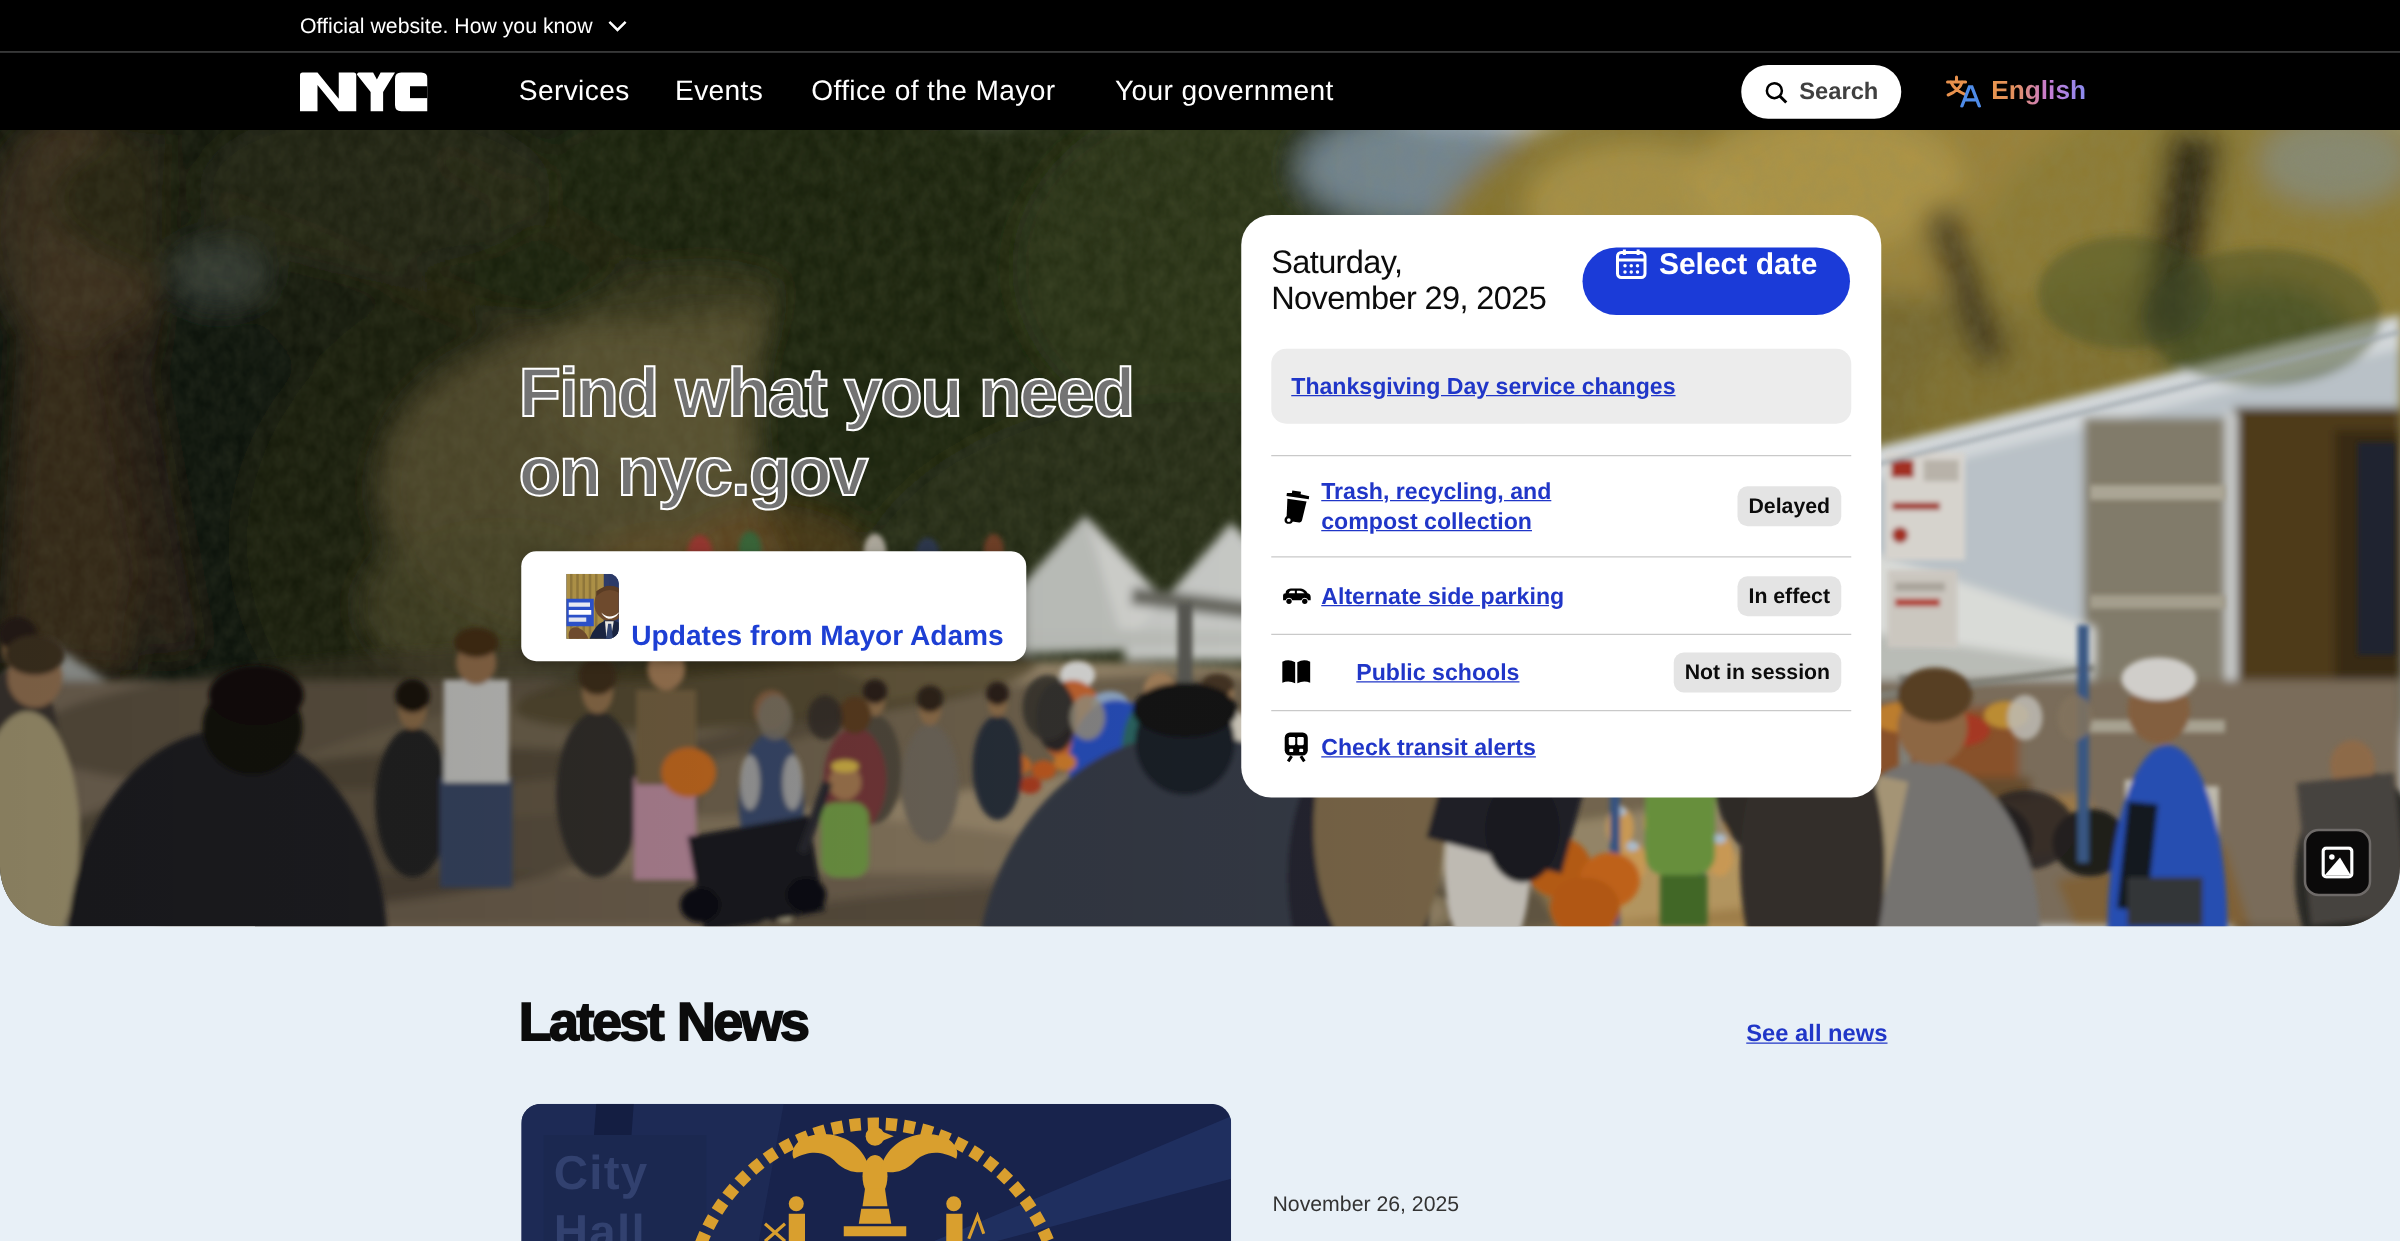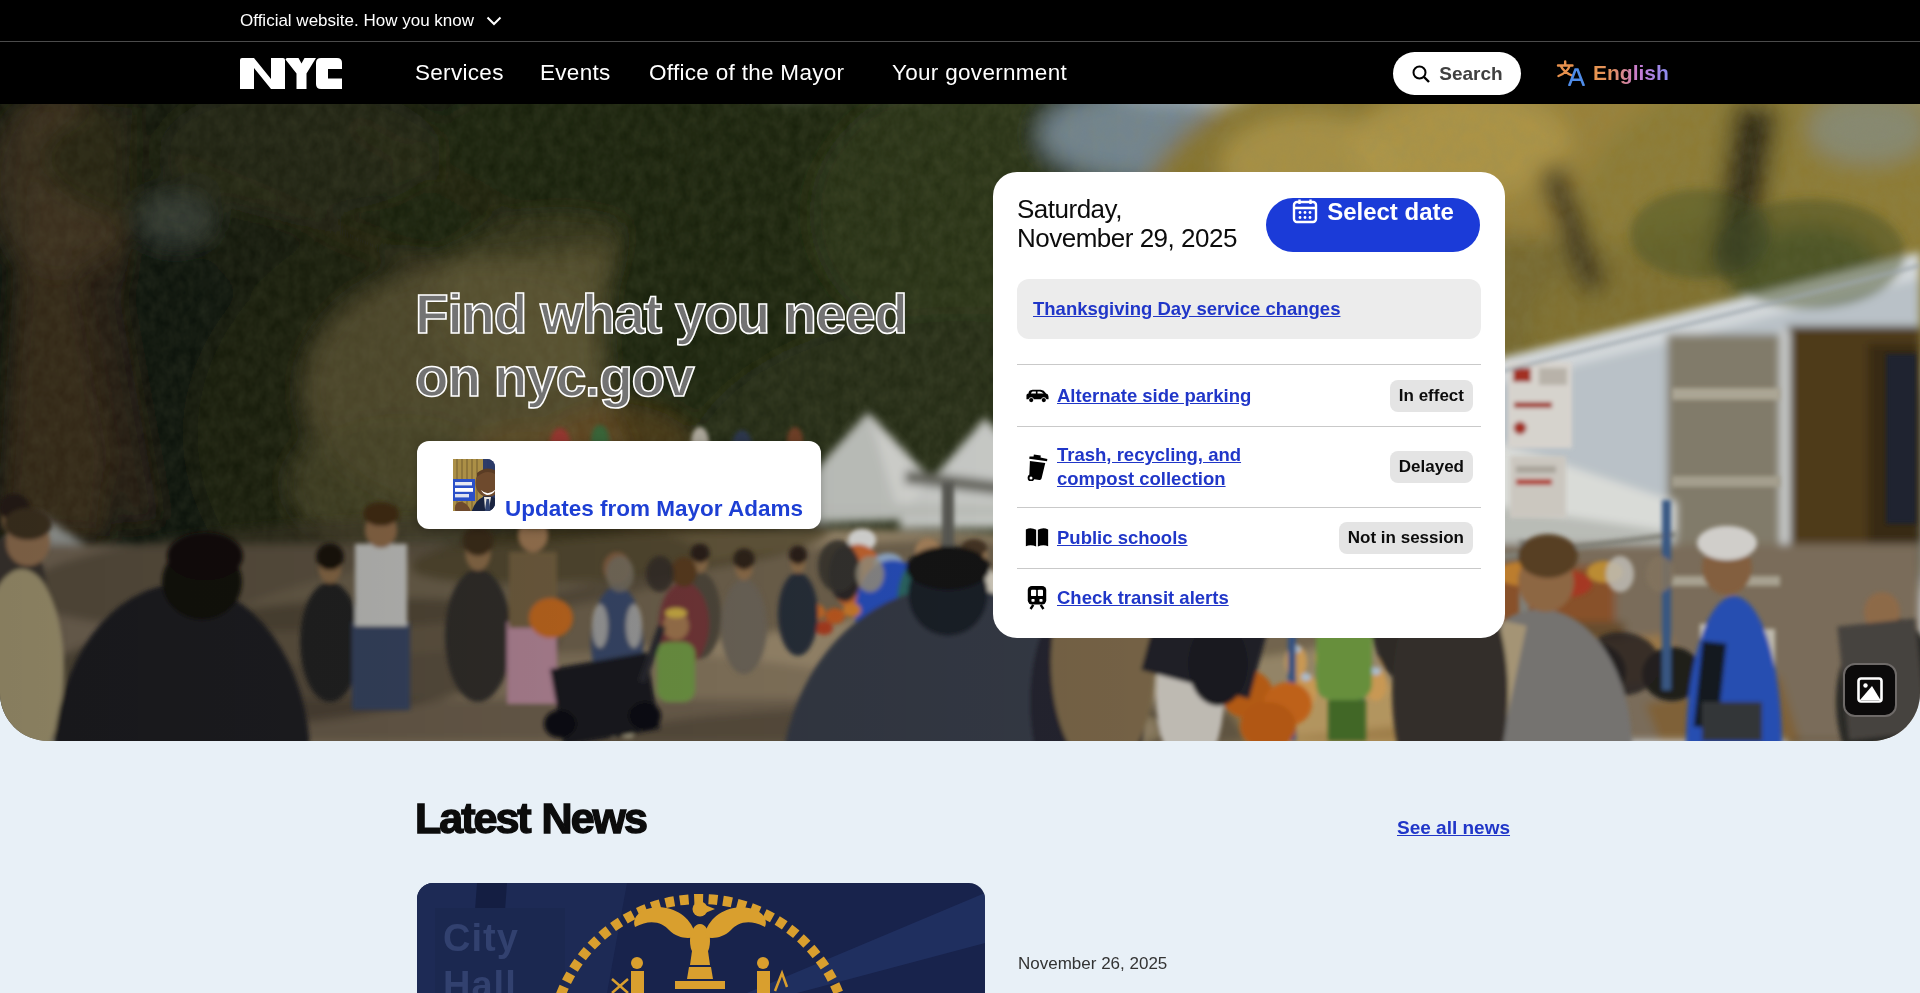--- a/index.html
+++ b/index.html
@@ -412,46 +412,46 @@
               <circle cx="18" cy="19.5" r="1.4"></circle>
             </g>
           </svg>
         <span>Select date</span>
       </div>
     </div>
     <div class="ic-alert">
         <a class="bluelink" href="#">Thanksgiving Day service changes</a>
       </div>
     <div class="ic-rows">
-      <div class="ic-row" style="height:62px;">
-        <span class="ico">
-            <svg width="23" height="18" viewBox="0 0 28 22">
-              <path fill="#000" d="M3 8 Q3 4 8 3.5 L18 3.5 Q22 4 24.5 8 Q27.5 8.6 27.5 12 L27.5 15 L25 15 A3.4 3.4 0 0 0 18.4 15 L9.6 15 A3.4 3.4 0 0 0 3 15 L0.5 15 L0.5 10 Q0.5 8 3 8 Z M6 8 L12 8 L12 5.5 L8 5.5 Q6.5 6 6 8 Z M14 8 L21.5 8 Q19.5 5.8 17 5.5 L14 5.5 Z"></path>
-              <circle cx="6.3" cy="16" r="2.6" fill="#000"></circle>
-              <circle cx="21.7" cy="16" r="2.6" fill="#000"></circle>
-            </svg>
-          </span>
-        <a class="bluelink" href="#">Alternate side parking</a>
-        <span class="pill">In effect</span>
-      </div>
       <div class="ic-row" style="height:81px;">
         <span class="ico">
             <svg width="22" height="27" viewBox="0 0 22 27">
               <g transform="rotate(8 11 14)">
                 <path fill="#000" d="M6 3 L6 1 L13 1 L13 3 L20 3.6 L20 6 L2 6 L2 3.6 Z"></path>
                 <path fill="#000" d="M3 8 L18.5 8 L17 23.5 Q16.9 25.5 14.9 25.5 L6.6 25.5 Q4.6 25.5 4.5 23.5 Z"></path>
               </g>
               <circle cx="5" cy="24" r="3.4" fill="#000"></circle>
               <circle cx="5" cy="24" r="1.5" fill="#fff"></circle>
             </svg>
           </span>
         <a class="bluelink" href="#">Trash, recycling, and<br>compost collection</a>
         <span class="pill">Delayed</span>
       </div>
-      <div class="ic-row" style="height:61px;">
+      <div class="ic-row" style="height:62px;">
+        <span class="ico">
+            <svg width="23" height="18" viewBox="0 0 28 22">
+              <path fill="#000" d="M3 8 Q3 4 8 3.5 L18 3.5 Q22 4 24.5 8 Q27.5 8.6 27.5 12 L27.5 15 L25 15 A3.4 3.4 0 0 0 18.4 15 L9.6 15 A3.4 3.4 0 0 0 3 15 L0.5 15 L0.5 10 Q0.5 8 3 8 Z M6 8 L12 8 L12 5.5 L8 5.5 Q6.5 6 6 8 Z M14 8 L21.5 8 Q19.5 5.8 17 5.5 L14 5.5 Z"></path>
+              <circle cx="6.3" cy="16" r="2.6" fill="#000"></circle>
+              <circle cx="21.7" cy="16" r="2.6" fill="#000"></circle>
+            </svg>
+          </span>
+        <a class="bluelink" href="#">Alternate side parking</a>
+        <span class="pill">In effect</span>
+      </div>
+      <div class="ic-row" style="height:61px;gap:28px;">
         <span class="ico">
             <svg width="26" height="22" viewBox="0 0 28 24">
               <path fill="#000" d="M1 2 Q7 -1 13 2.5 L13 22 Q7 19 1 21.5 Z"></path>
               <path fill="#000" d="M27 2 Q21 -1 15 2.5 L15 22 Q21 19 27 21.5 Z"></path>
             </svg>
           </span>
         <a class="bluelink" href="#">Public schools</a>
         <span class="pill">Not in session</span>
       </div>
       <div class="ic-row" style="height:58px;">

